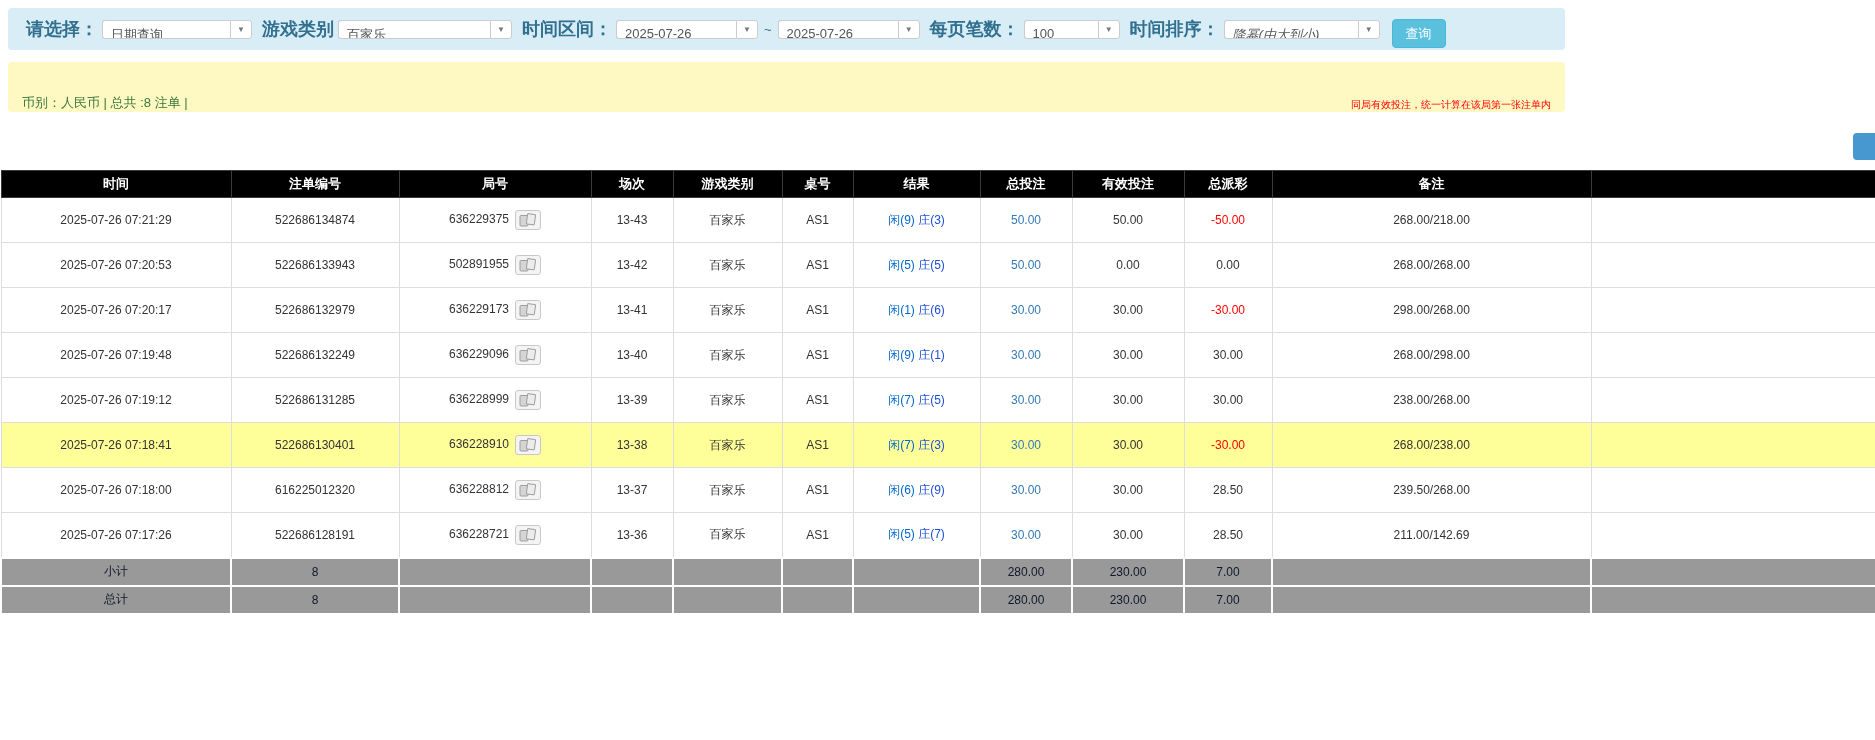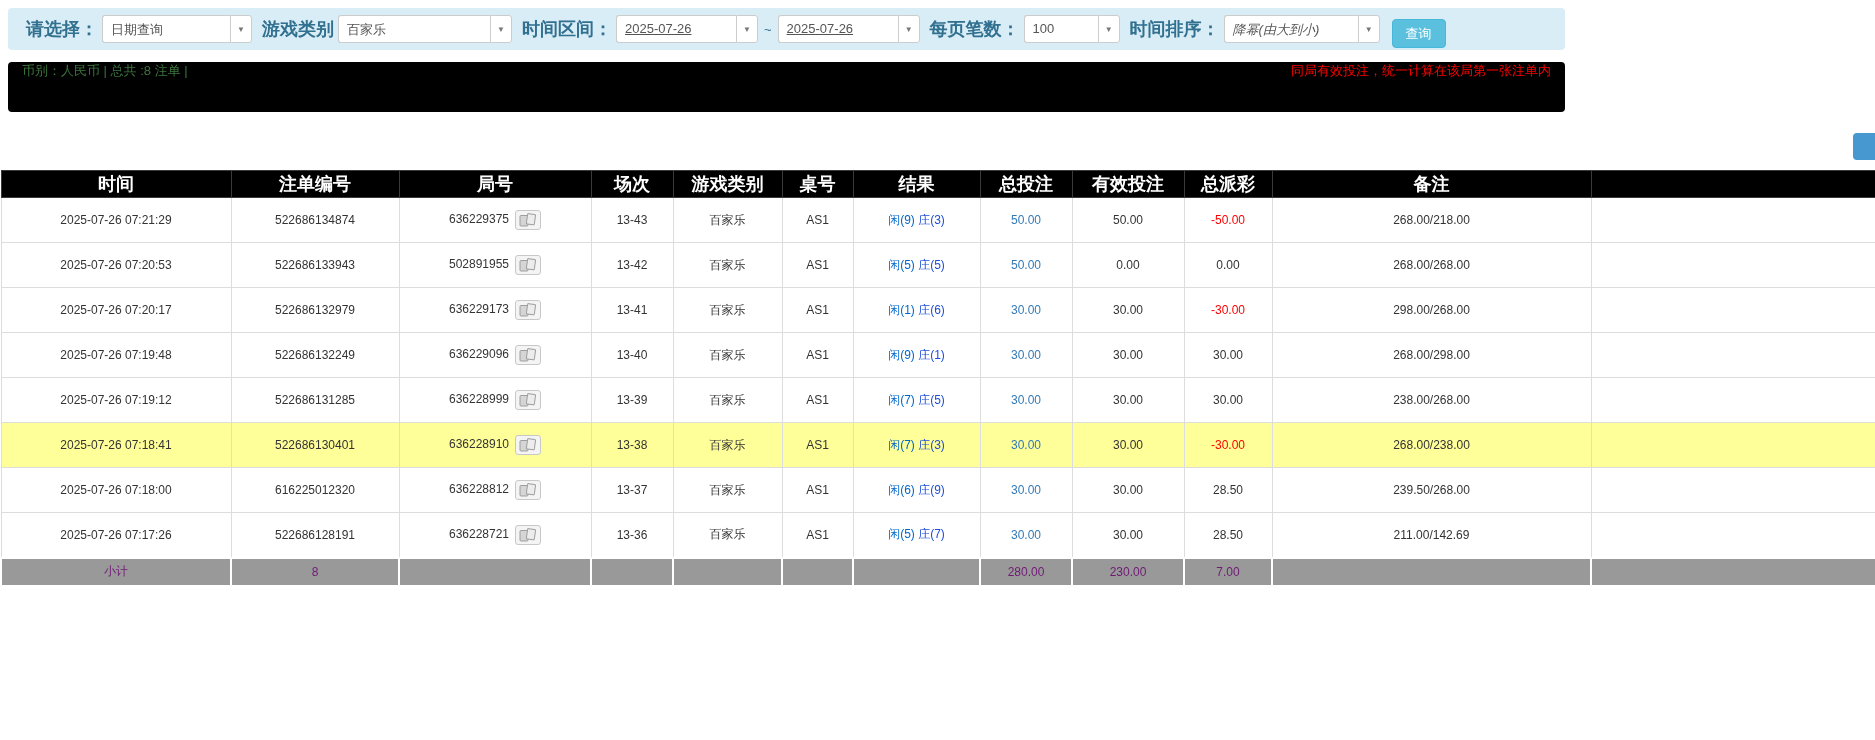--- a/index.html
+++ b/index.html
@@ -23,21 +23,21 @@
     align-items: center;
     padding: 0 8px;
   }
   .lbl {
     color: #31708f;
     font-weight: bold;
     font-size: 18px;
     margin: 0 4px 0 10px;
     white-space: nowrap;
   }
-  .combo { display: inline-flex; height: 28px; cursor: pointer; }
+  .combo { display: inline-flex; height: 19px; cursor: pointer; }
   .combo-value {
     background: #fff;
     border: 1px solid #ccc;
     border-right: none;
     border-radius: 3px 0 0 3px;
     padding: 5px 8px 0 8px;
     font-size: 13px;
     color: #555;
     white-space: nowrap;
     overflow: hidden;
@@ -68,29 +68,29 @@
     cursor: pointer;
     font-family: inherit;
     margin-top: 9px;
   }
 
   
   .info-bar {
     margin: 12px 8px 0 8px;
     width: 1557px;
     height: 50px;
-    background: #000000;
+    background: #fef9c3;
     border-radius: 4px;
     display: flex;
-    align-items: flex-start;
+    align-items: flex-end;
     justify-content: space-between;
     padding: 0 14px;
   }
   .summary { color: #3c763d; font-size: 13px; }
-  .notice { color: #ff0000; font-size: 13px; white-space: nowrap; }
+  .notice { color: #ff0000; font-size: 10px; white-space: nowrap; }
 
   
   .gap { height: 58px; position: relative; }
   .partial-btn {
     position: absolute;
     top: 21px; right: 0;
     width: 22px; height: 27px;
     background: #4798d0;
     border-radius: 4px 0 0 4px;
     cursor: pointer;
@@ -98,21 +98,21 @@
 
   
   table.records {
     width: 1875px;
     border-collapse: collapse;
     table-layout: fixed;
   }
   th {
     background: #000;
     color: #fff;
-    font-size: 18px;
+    font-size: 13px;
     font-weight: bold;
     height: 27px;
     border: 1px solid #3a3a3a;
     text-align: center;
     padding: 0;
   }
   td {
     border: 1px solid #ddd;
     text-align: center;
     font-size: 12px;
@@ -133,21 +133,21 @@
     border: 1px solid #c8c8c8;
     border-radius: 3px;
     margin-left: 6px;
     vertical-align: middle;
     cursor: pointer;
     line-height: 0;
     padding-top: 2px;
   }
   .footer-row td {
     background: #999;
-    color: #701a75;
+    color: #0f172a;
     border: 2px solid #fff;
     height: 28px;
     font-size: 12px;
   }
 </style>
 </head>
 <body>
 
 <div class="toolbar">
   <span class="lbl">请选择：</span>
@@ -426,14 +426,28 @@
       <td></td>
       <td></td>
       <td></td>
       <td></td>
       <td>280.00</td>
       <td>230.00</td>
       <td>7.00</td>
       <td></td>
       <td></td>
     </tr>
+    <tr class="footer-row">
+      <td>总计</td>
+      <td>8</td>
+      <td></td>
+      <td></td>
+      <td></td>
+      <td></td>
+      <td></td>
+      <td>280.00</td>
+      <td>230.00</td>
+      <td>7.00</td>
+      <td></td>
+      <td></td>
+    </tr>
   </tbody>
 </table>
 
 </body></html>

